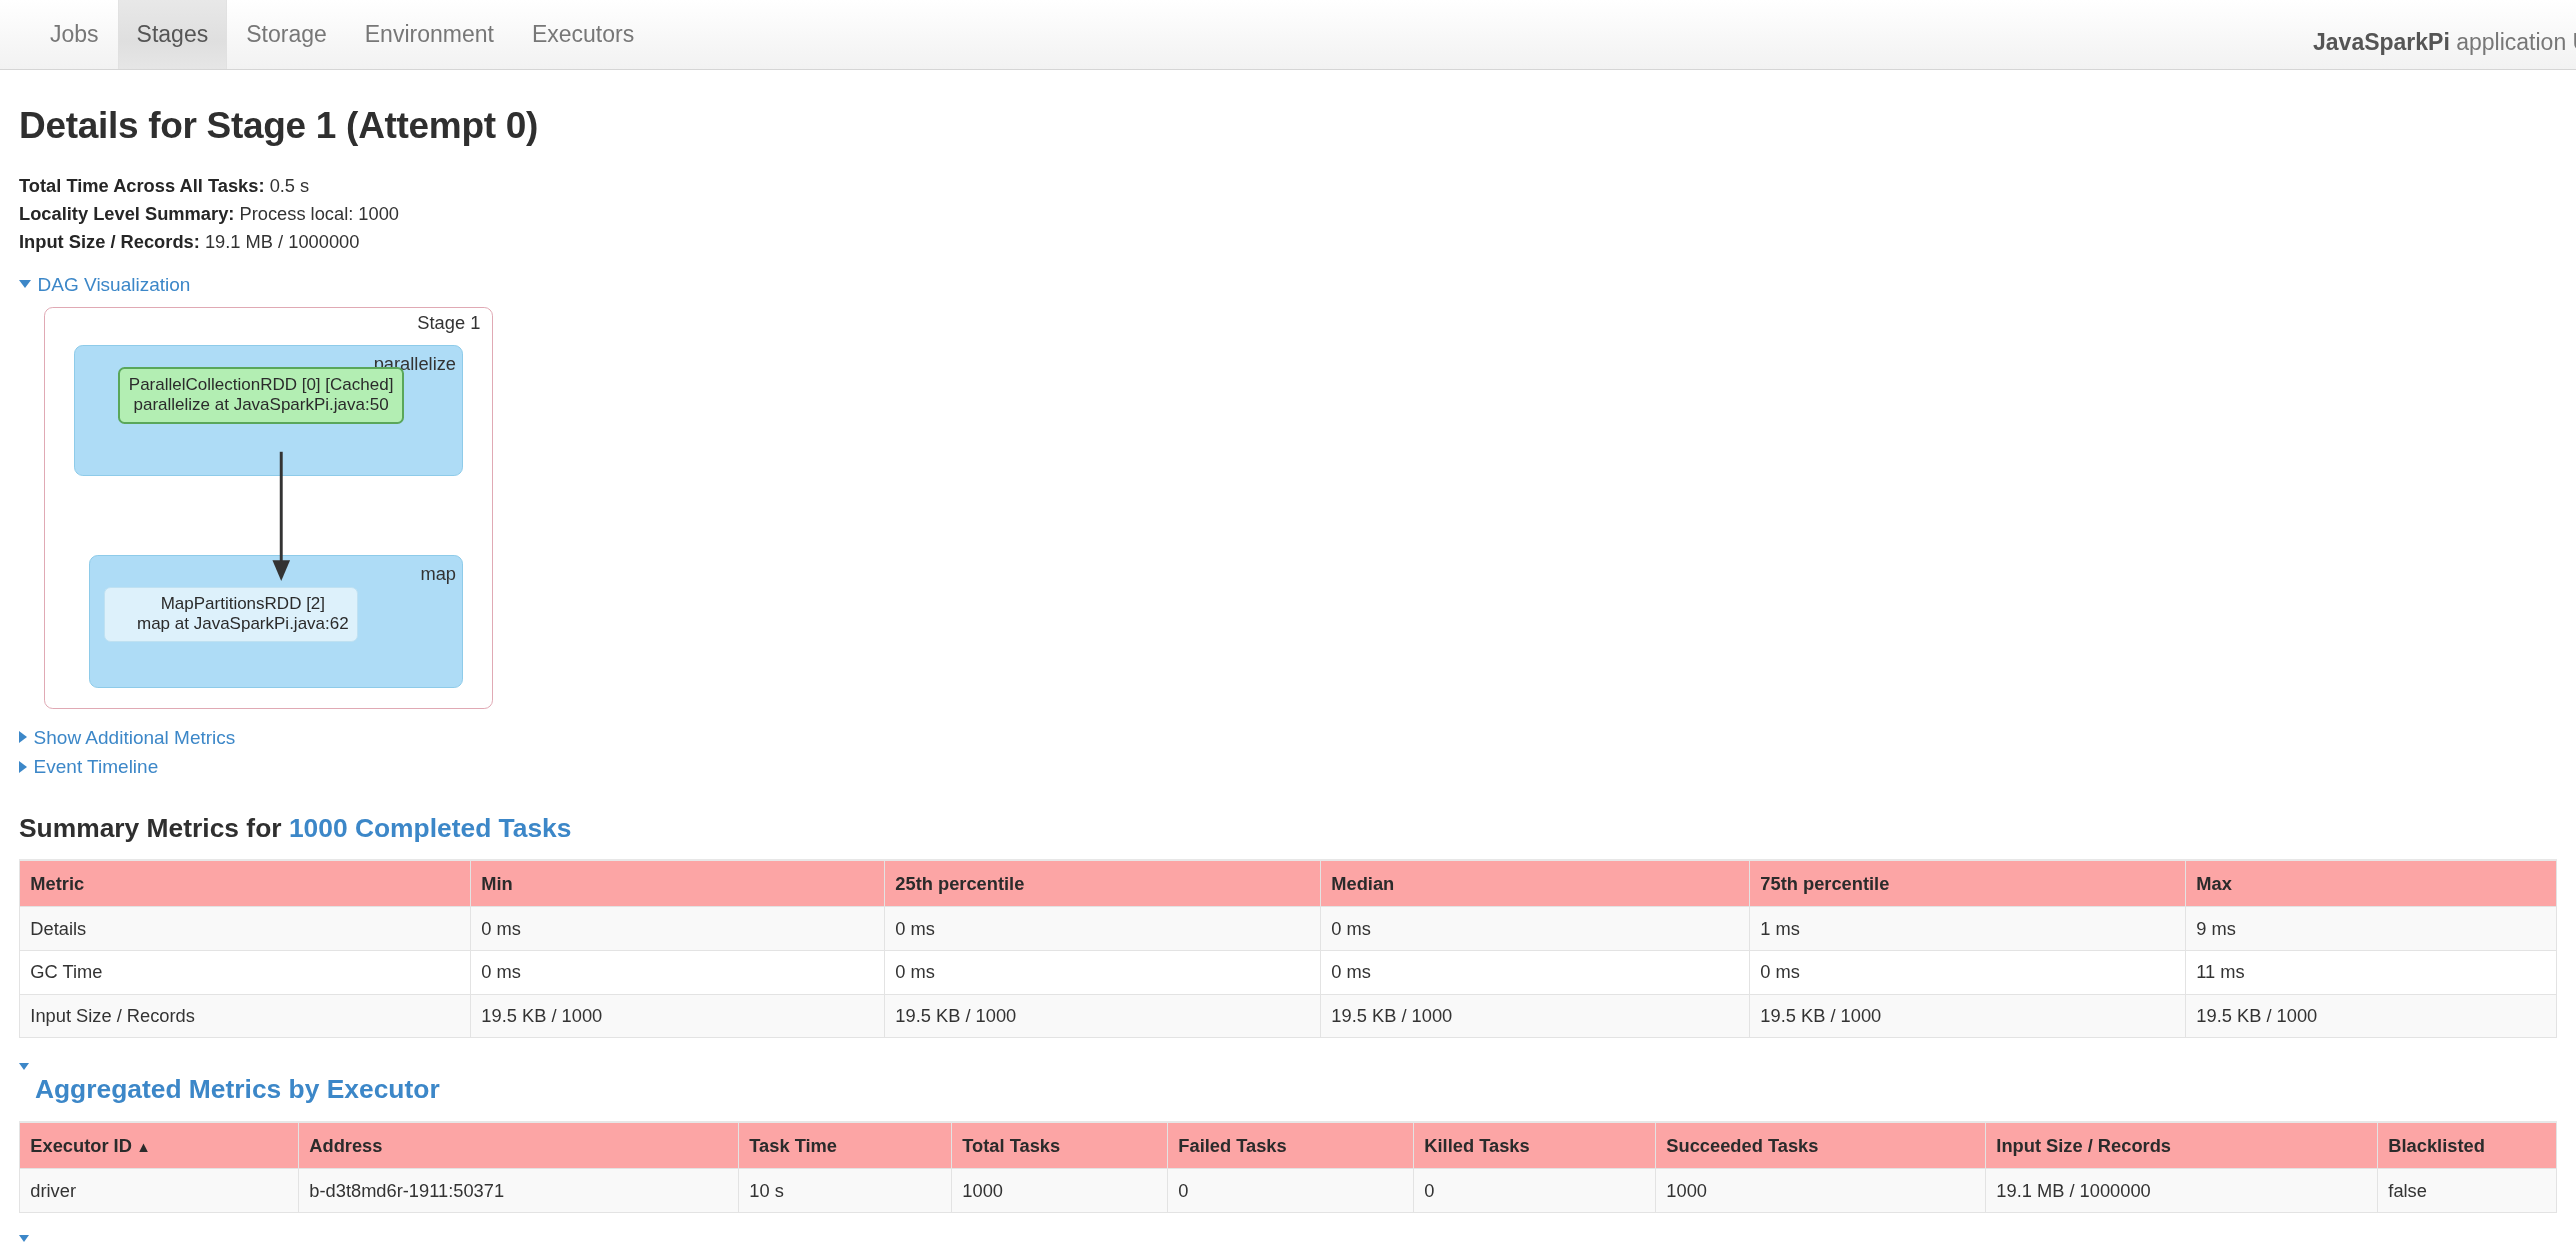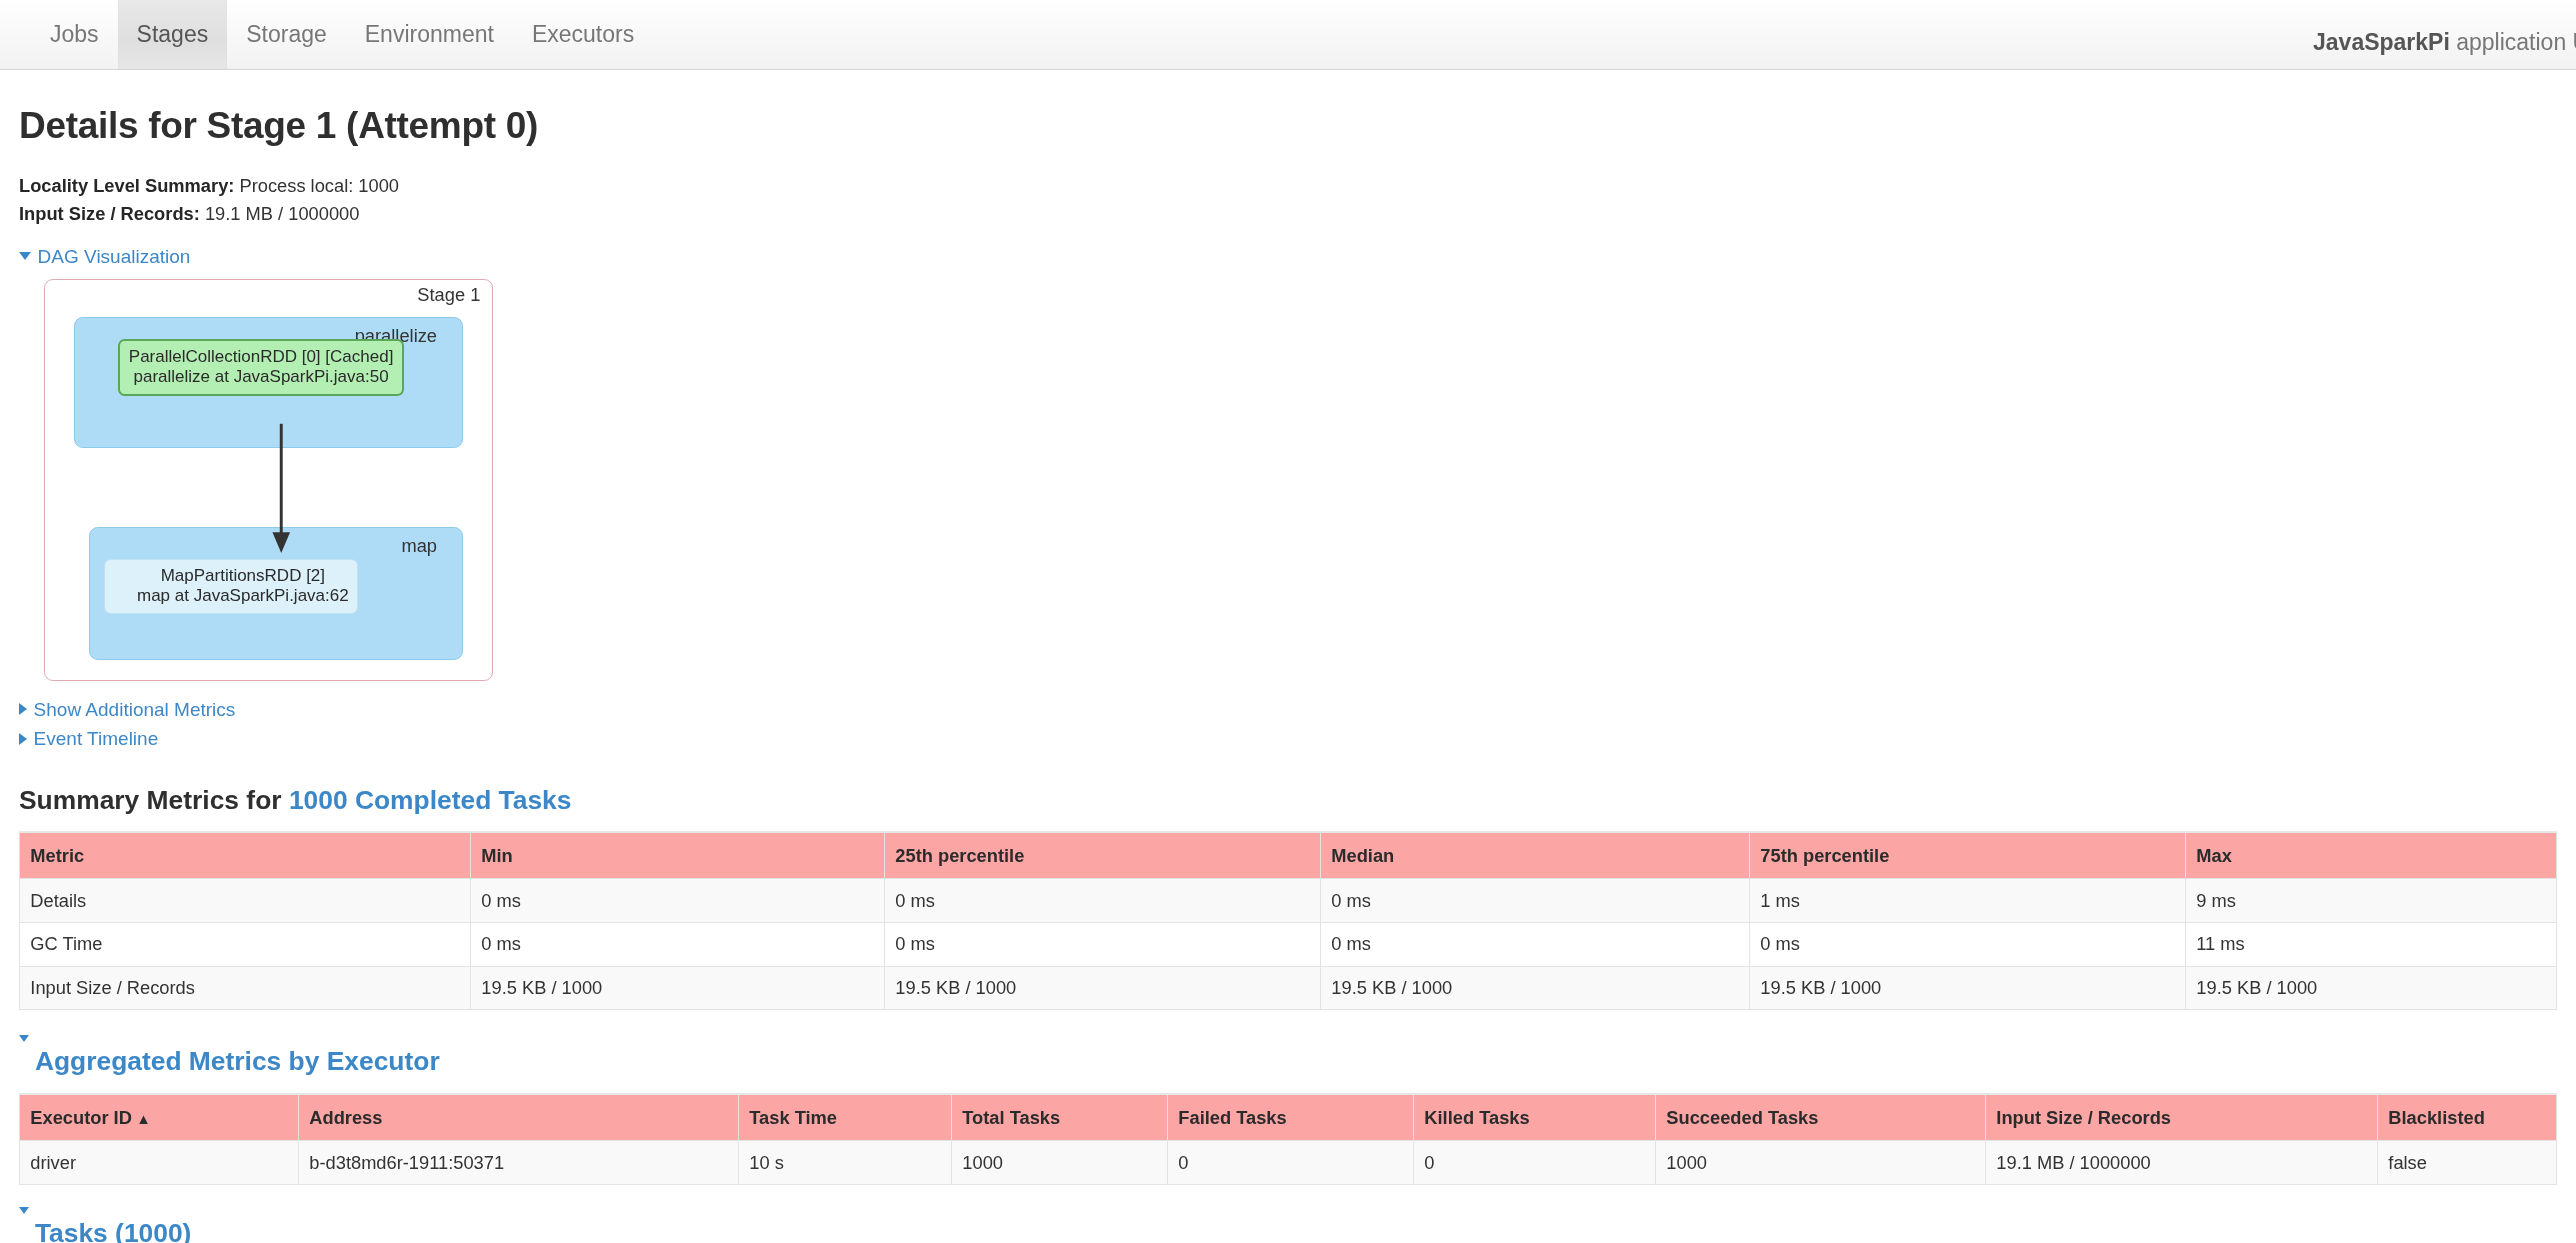--- a/index.html
+++ b/index.html
@@ -138,21 +138,21 @@
     color: #333333;
   }
   .dag-scope {
     position: absolute;
     background: #aedcf6;
     border: 1.5px solid #8ecbe9;
     border-radius: 8.8px;
   }
   .dag-scope-label {
     position: absolute;
-    top: 7.3px; right: 25px;
+    top: 7.3px; right: 6px;
     font-size: 18.3px;
     color: #333333;
   }
   .scope-parallelize { left: 29px; top: 37px; width: 389px; height: 131px; }
   .scope-map { left: 44px; top: 208px; width: 374px; height: 133px; margin-top: 39px; }
 
   .rdd-node {
     position: absolute;
     border-radius: 6.6px;
     padding: 5.9px 8.8px;
@@ -255,20 +255,24 @@
 
   <div class="app-title">
     <b>JavaSparkPi</b><span> application U</span>
   </div>
 </div>
 
 <div class="content">
 
   <h1 class="page-title">Details for Stage 1 (Attempt 0)</h1>
 
+  <p class="summary-line">
+    <b>Total Time Across All Tasks:</b>
+    <span>0.5 s</span>
+  </p>
   <p class="summary-line">
     <b>Locality Level Summary:</b>
     <span>Process local: 1000</span>
   </p>
   <p class="summary-line">
     <b>Input Size / Records:</b>
     <span>19.1 MB / 1000000</span>
   </p>
 
   <a class="toggle-link">

